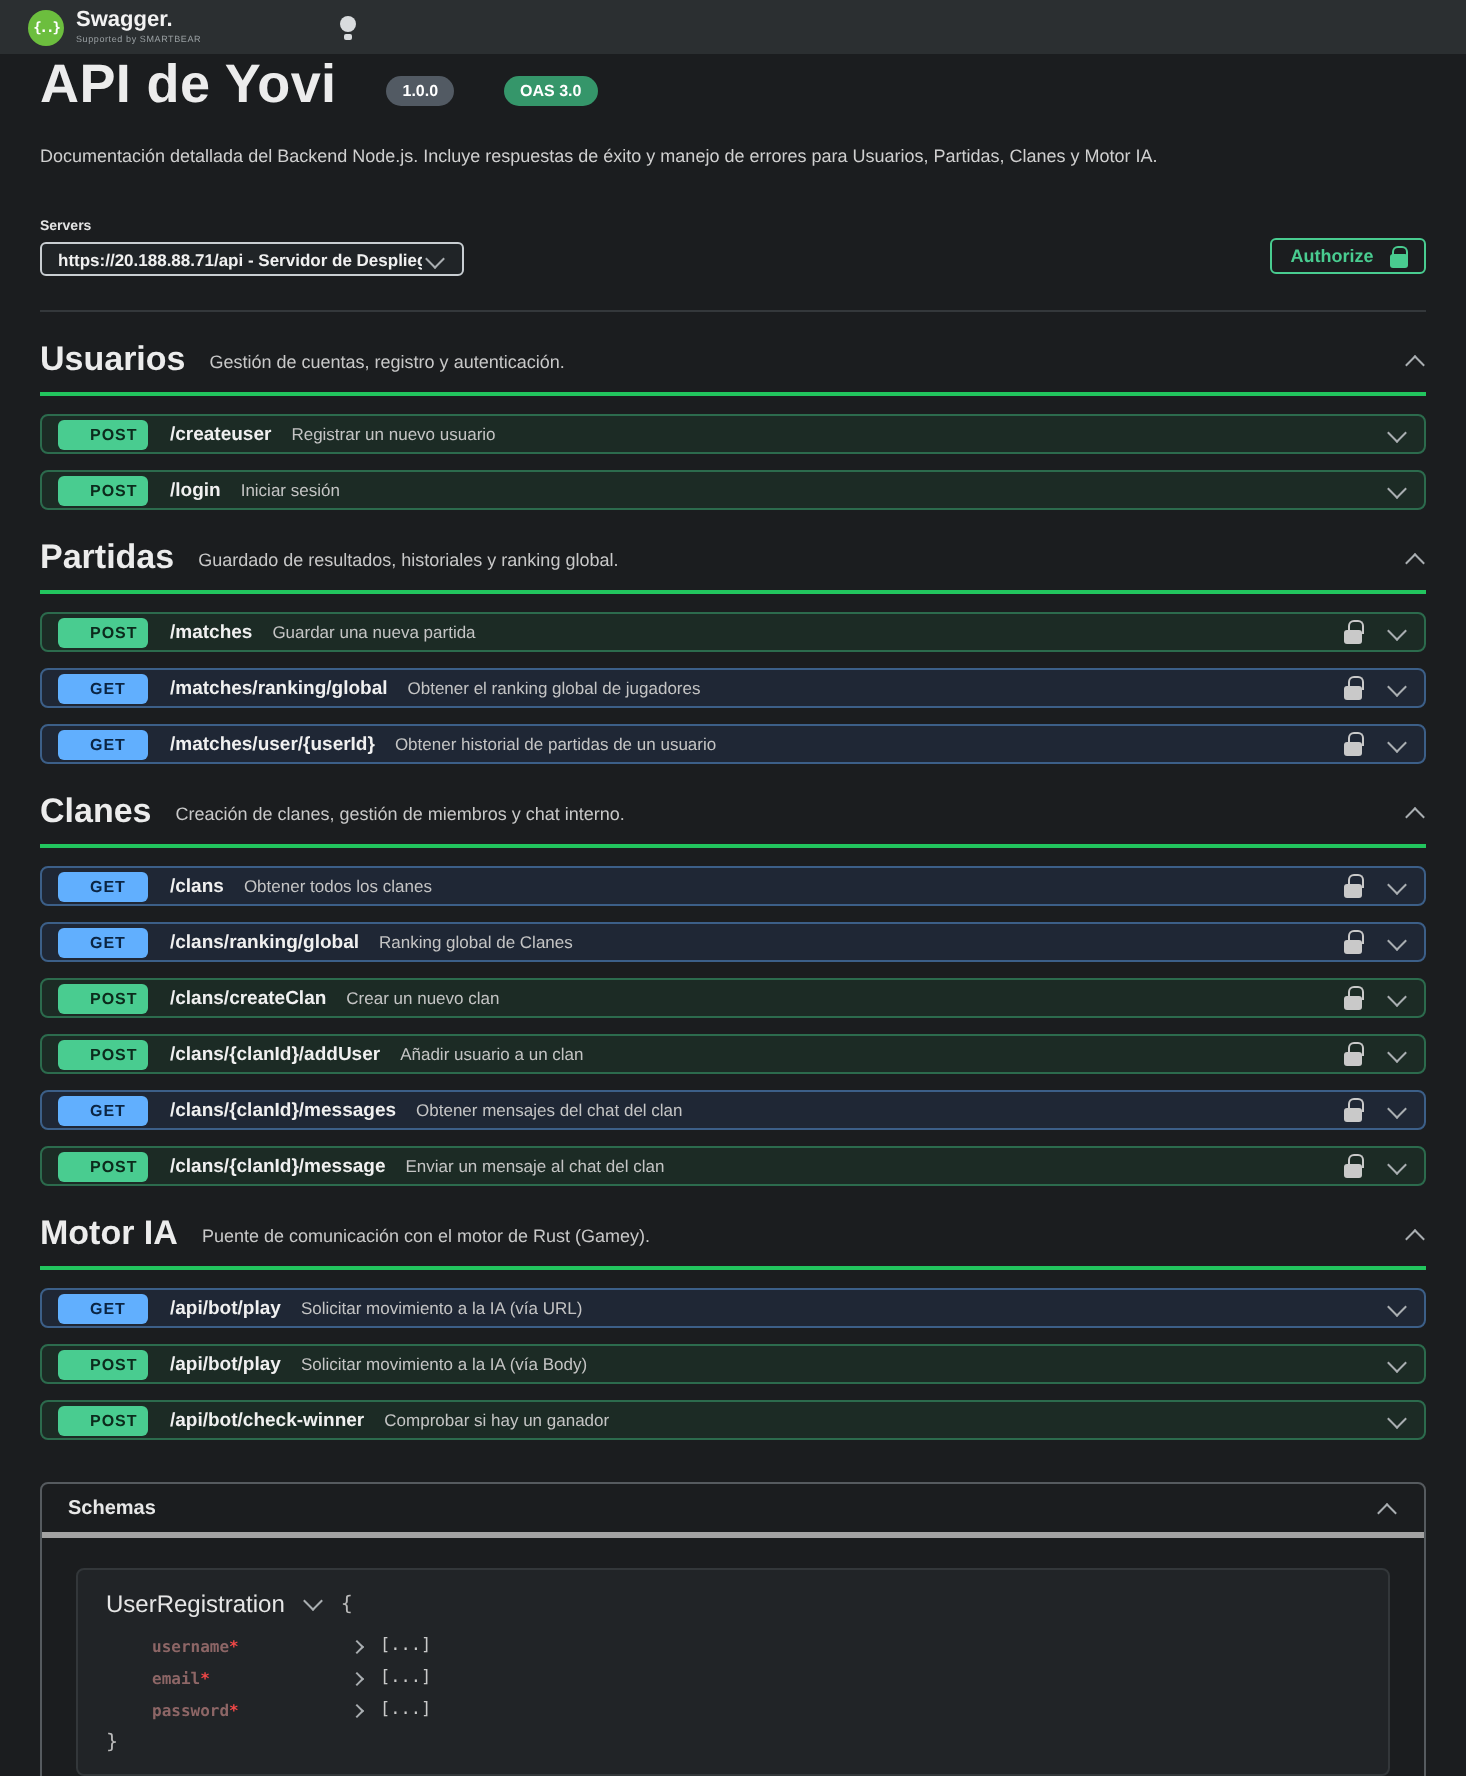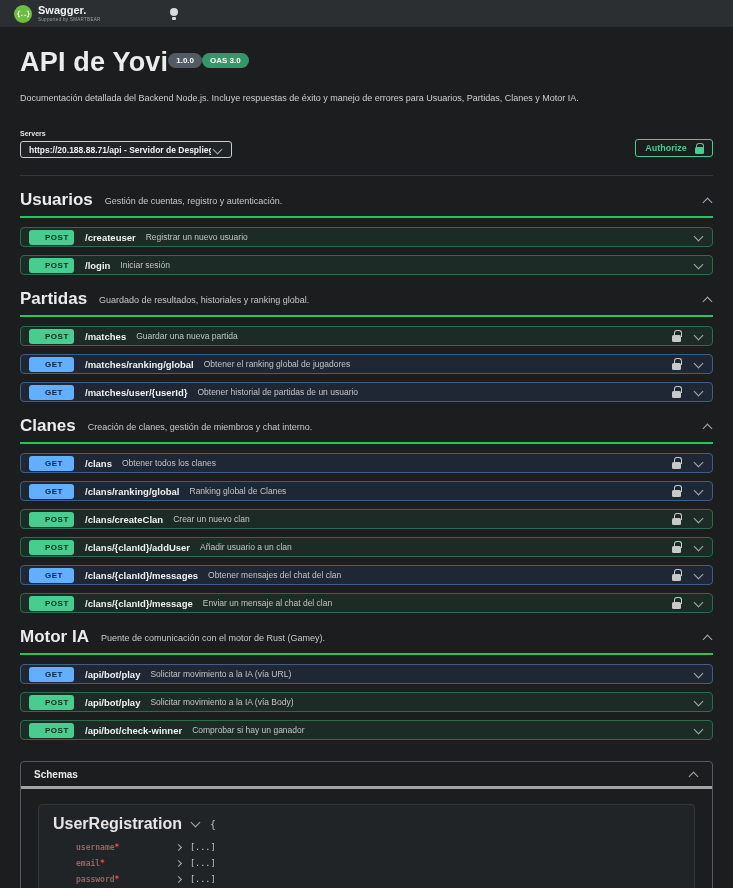--- a/index.html
+++ b/index.html
@@ -30,21 +30,21 @@
   }
   .logo-texts { display: flex; flex-direction: column; line-height: 1; }
   .logo-title { font-size: 11px; font-weight: bold; color: #f2f2f2; }
   .logo-tagline { font-size: 4.5px; color: #9aa0a3; margin-top: 2px; letter-spacing: .3px; }
   .bulb { position: absolute; left: 170px; top: 8px; width: 8px; height: 12px; }
   .bulb::before { content:""; position:absolute; top:0; left:0; width:8px; height:8px; border-radius:50%; background:#d9dcde; }
   .bulb::after  { content:""; position:absolute; bottom:0; left:2px; width:4px; height:3px; background:#d9dcde; border-radius:1px; }
 
   
   .content { padding: 0 20px; }
-  .info-row { margin-top: 20px; display: flex; align-items: flex-start; gap: 0; }
+  .info-row { display: flex; align-items: center; gap: 25px; }
   h1.api-title { font-size: 27px; font-weight: bold; color: #ececec; letter-spacing: .2px; }
   .pill {
     font-size: 8px; font-weight: bold; color: #fff;
     padding: 3px 8px; border-radius: 9px; margin-top: 6px; white-space: nowrap;
   }
   .pill.version { background: #525a63; }
   .pill.oas { background: #35966a; }
   .api-desc { margin-top: 15px; font-size: 9px; color: #cfcfcf; }
 
   
@@ -135,21 +135,21 @@
     cursor: pointer;
   }
   .schemas-title { font-size: 10px; font-weight: bold; color: #e8e8e8; }
   .schemas-header .chev { margin-left: auto; }
   .models { padding: 15px 17px 17px; display: flex; flex-direction: column; gap: 15px; }
   .model {
     background: #212427; border: 1px solid #33373a; border-radius: 4px;
     padding: 10px 14px;
   }
   .model-title-row { display: flex; align-items: center; gap: 8px; cursor: pointer; }
-  .model-name { font-size: 16px; font-weight: bold; color: #e6e6e6; }
+  .model-name { font-size: 12px; font-weight: normal; color: #e6e6e6; }
   .brace { font-family: "DejaVu Sans Mono", monospace; font-size: 10px; color: #bbbbbb; }
   .props { margin: 6px 0 3px 23px; }
   .prop-row { display: flex; align-items: center; height: 16px; }
   .prop-name {
     width: 100px; flex: 0 0 auto;
     font-family: "DejaVu Sans Mono", monospace;
     font-size: 8px; font-weight: bold; color: #8d6666;
   }
   .star { color: #f34848; font-size: 8px; vertical-align: top; }
   .prop-value {

